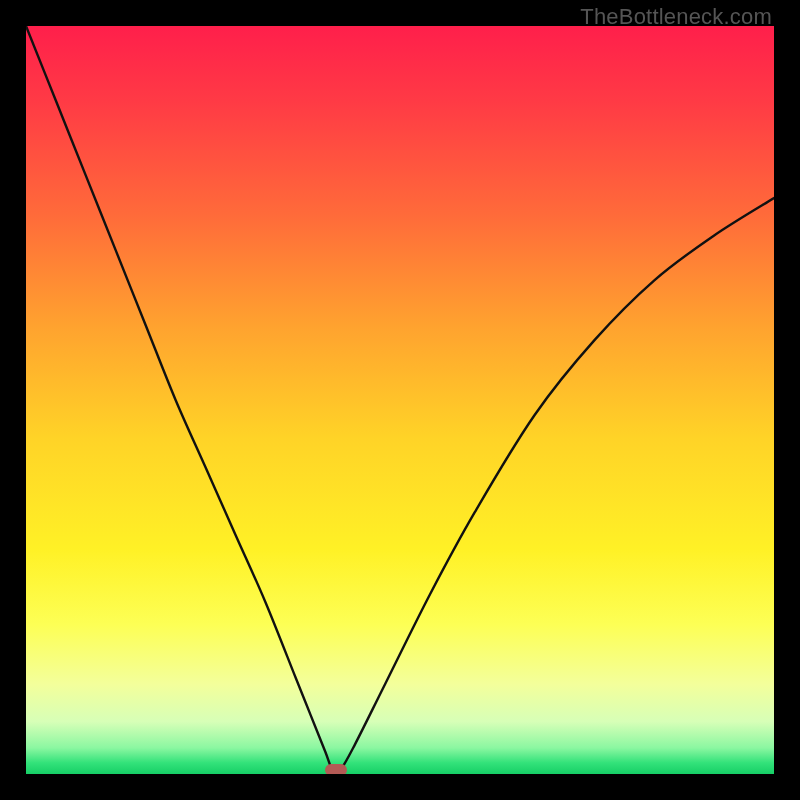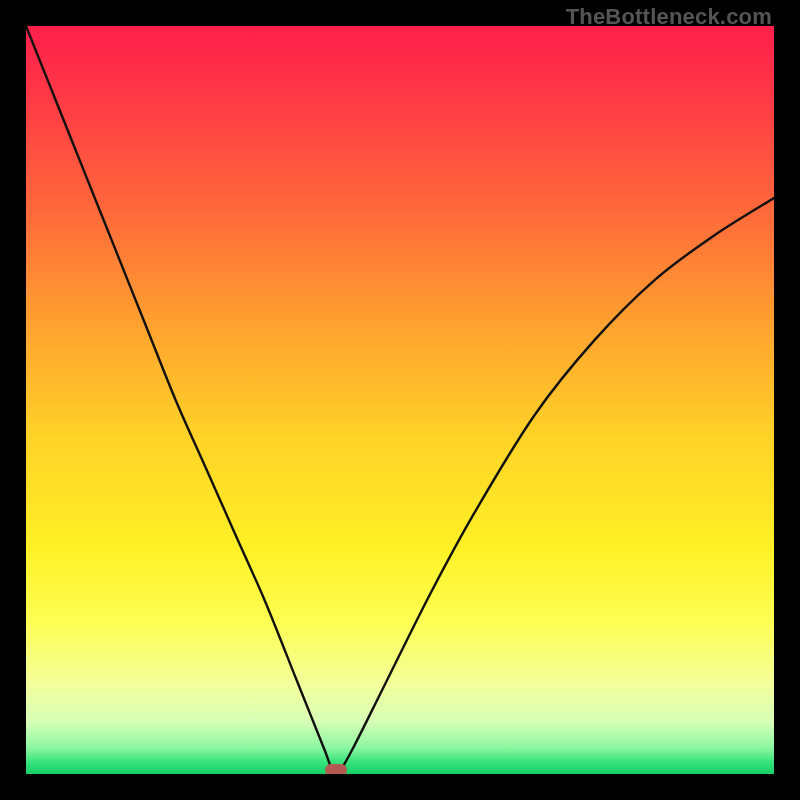--- a/index.html
+++ b/index.html
@@ -33,21 +33,21 @@
     top: 0;
     width: 100%;
     height: 100%;
   }
   .watermark {
     position: absolute;
     top: 4px;
     right: 28px;
     color: #555;
     font-size: 22px;
-    font-weight: 700;
+    font-weight: 400;
     letter-spacing: 0.2px;
   }
   .curve-svg {
     position: absolute;
     left: 0;
     top: 0;
     width: 100%;
     height: 100%;
   }
   .marker {

